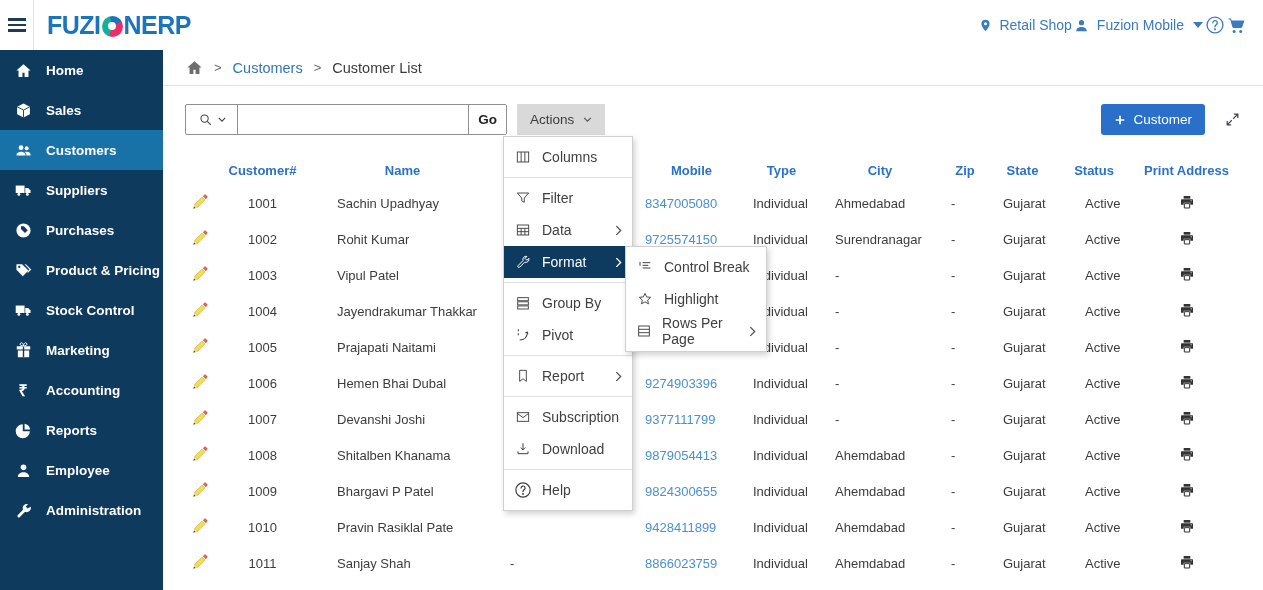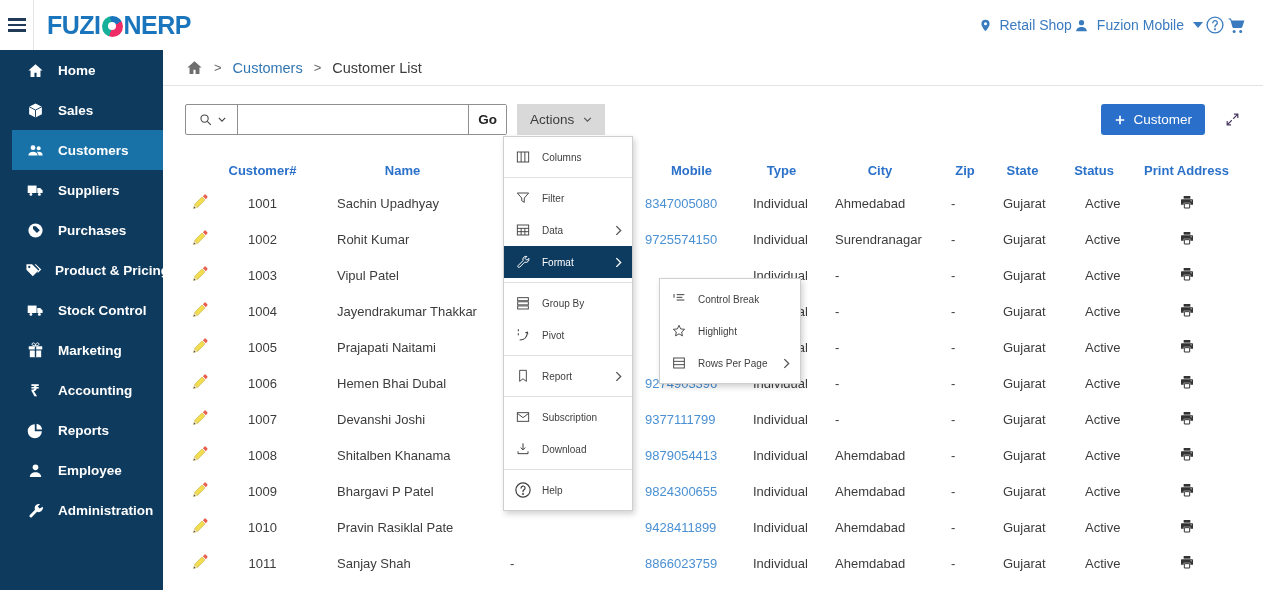--- a/index.html
+++ b/index.html
@@ -13,21 +13,21 @@
   .hamburger span { display:block; width:18px; height:2.6px; background:#1f3b57; }
   .logo { display:flex; align-items:center; margin-left:13px; font-size:25px; font-weight:bold; color:#1b75bc; letter-spacing:-0.5px; cursor:pointer; }
   .logo-o { position:relative; width:21px; height:21px; border-radius:50%; margin:2px 1px 0 1px;
             background:conic-gradient(from 0deg,#1b75bc 15deg 60deg,#ee2d67 60deg 200deg,#14b09a 200deg 345deg,#1b75bc 345deg 360deg); }
   .logo-o:after { content:""; position:absolute; left:6.5px; top:6.5px; width:8px; height:8px; border-radius:50%; background:#fff; }
   .topbar-right { margin-left:auto; display:flex; align-items:center; padding-right:16px; color:#3a7bbf; font-size:14px; }
   .tb-item { display:flex; align-items:center; gap:7px; cursor:pointer; white-space:nowrap; }
   .caret { margin-left:2px; display:flex; }
 
   
-  .sidebar { position:absolute; top:50px; left:0; width:163px; bottom:0; background:#0e3a5e;padding-left:12px; }
+  .sidebar { position:absolute; top:50px; left:0; width:163px; bottom:0; background:#0e3a5e; }
   .side-item { height:40px; display:flex; align-items:center; gap:13px; padding-left:13px; color:#fff; font-size:13.5px; font-weight:bold; cursor:pointer; white-space:nowrap; }
   .side-item.active { background:#1872a8; }
   .side-icon { width:20px; display:flex; justify-content:center; align-items:center; color:#fff; }
   .side-icon svg { width:17px; height:17px; display:block; }
   .rupee-glyph { font-size:16px; font-weight:bold; color:#fff; }
 
   
   .content { position:absolute; left:163px; top:50px; right:0; bottom:0; background:#fff; }
   .breadcrumb { height:36px; display:flex; align-items:center; gap:11px; padding-left:23px; border-bottom:1px solid #e4e4e4; font-size:14.5px; }
   .crumb-home { color:#6e6e6e; display:flex; cursor:pointer; }
@@ -68,22 +68,22 @@
   .customer-table td:nth-child(11){ text-align:center; }
   .edit-btn { display:inline-flex; cursor:pointer; }
   .edit-btn svg { width:19px; height:19px; }
   .link { color:#4a90d2; text-decoration:none; cursor:pointer; }
   .print-btn { display:inline-flex; color:#333; cursor:pointer; }
   .print-btn svg { width:16px; height:16px; }
 
   
   .dropdown { position:absolute; background:#fff; border:1px solid #cfcfcf; box-shadow:2px 3px 6px rgba(0,0,0,.18); padding:4px 0; z-index:20; }
   .menu-actions { left:503px; top:136px; width:130px; }
-  .menu-format { left:659px; top:246px; width:142px;margin-top:32px; }
-  .menu-item { height:32px; display:flex; align-items:center; gap:10px; padding:0 10px; font-size:10px; color:#404040; cursor:pointer; }
+  .menu-format { left:625px; top:246px; width:142px; }
+  .menu-item { height:32px; display:flex; align-items:center; gap:10px; padding:0 10px; font-size:14px; color:#404040; cursor:pointer; }
   .menu-item .mi-icon { width:18px; display:flex; justify-content:center; color:#404040; }
   .menu-item .mi-icon svg { width:16px; height:16px; }
   .menu-item .mi-chev { margin-left:auto; color:#555; display:flex; }
   .menu-item .mi-chev svg { width:7px; height:11px; }
   .menu-item.highlighted { background:#0d3a5f; color:#fff; }
   .menu-item.highlighted .mi-icon, .menu-item.highlighted .mi-chev { color:#fff; }
   .menu-sep { height:1px; background:#e0e0e0; margin:4px 0; }
 </style>
 </head>
 <body>

